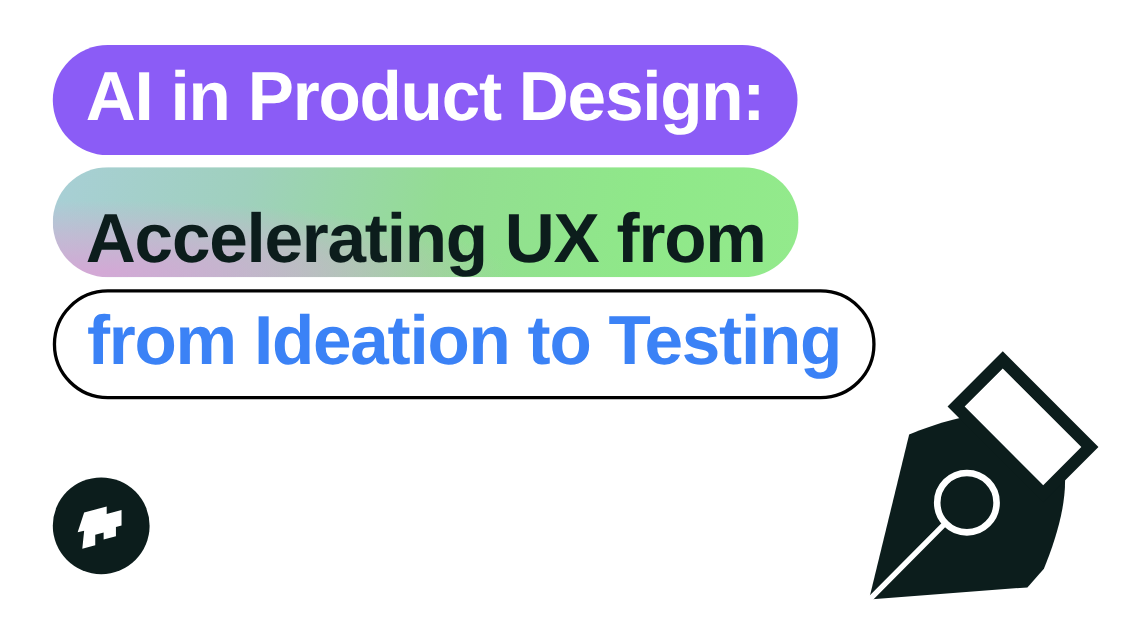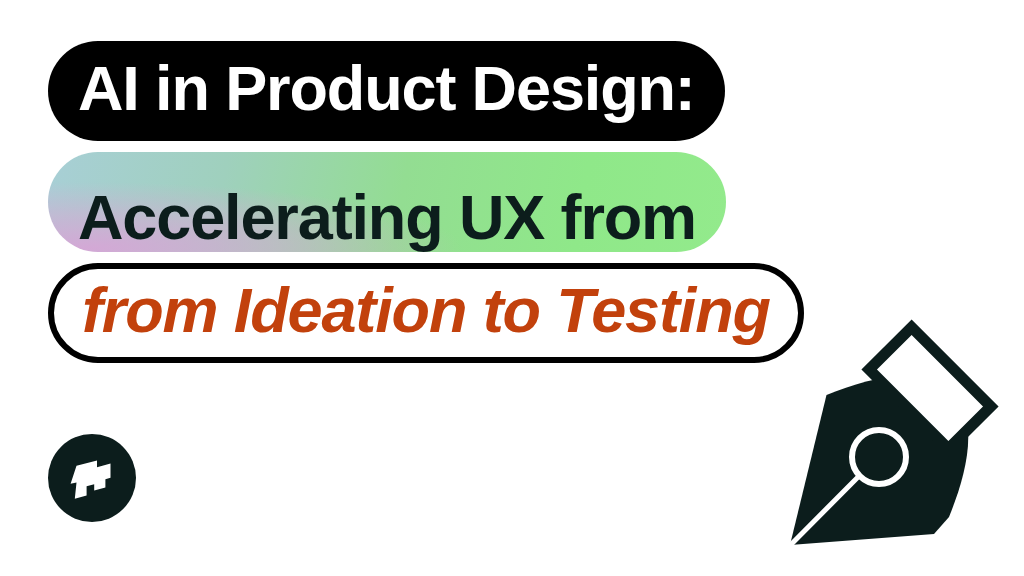--- a/index.html
+++ b/index.html
@@ -49,38 +49,37 @@
     letter-spacing: -0.018em;
     font-family: "Liberation Sans", sans-serif;
   }
 
   .pill-text {
     display: block;
     transform: translateY(-3px);
   }
 
   .pill--dark {
-    background: #000000;
+    background: #8b5cf6;
     color: #ffffff;
   }
 
   .pill--gradient {
     background:
       radial-gradient(125% 150% at 6% 96%, rgba(214,166,214,0.95) 0%, rgba(214,170,212,0.55) 22%, rgba(214,170,212,0) 44%),
       linear-gradient(100deg, #a8cfd6 0%, #9fd0bd 26%, #93dd92 52%, #8fe889 78%, #93ea8c 100%);
     color: #0c1d1c;
     align-items: flex-end;
   }
 
   .pill--outline {
     background: #ffffff;
-    color: #c2410c;
-    border: 6px solid #000000;
+    color: #3b82f6;
+    border: 3px solid #000000;
     padding: 0 28px;
-    font-style: italic;
   }
 
   
   .logo-badge {
     position: absolute;
     left: 48px;
     top: 434px;
     width: 88px;
     height: 88px;
     border-radius: 50%;

